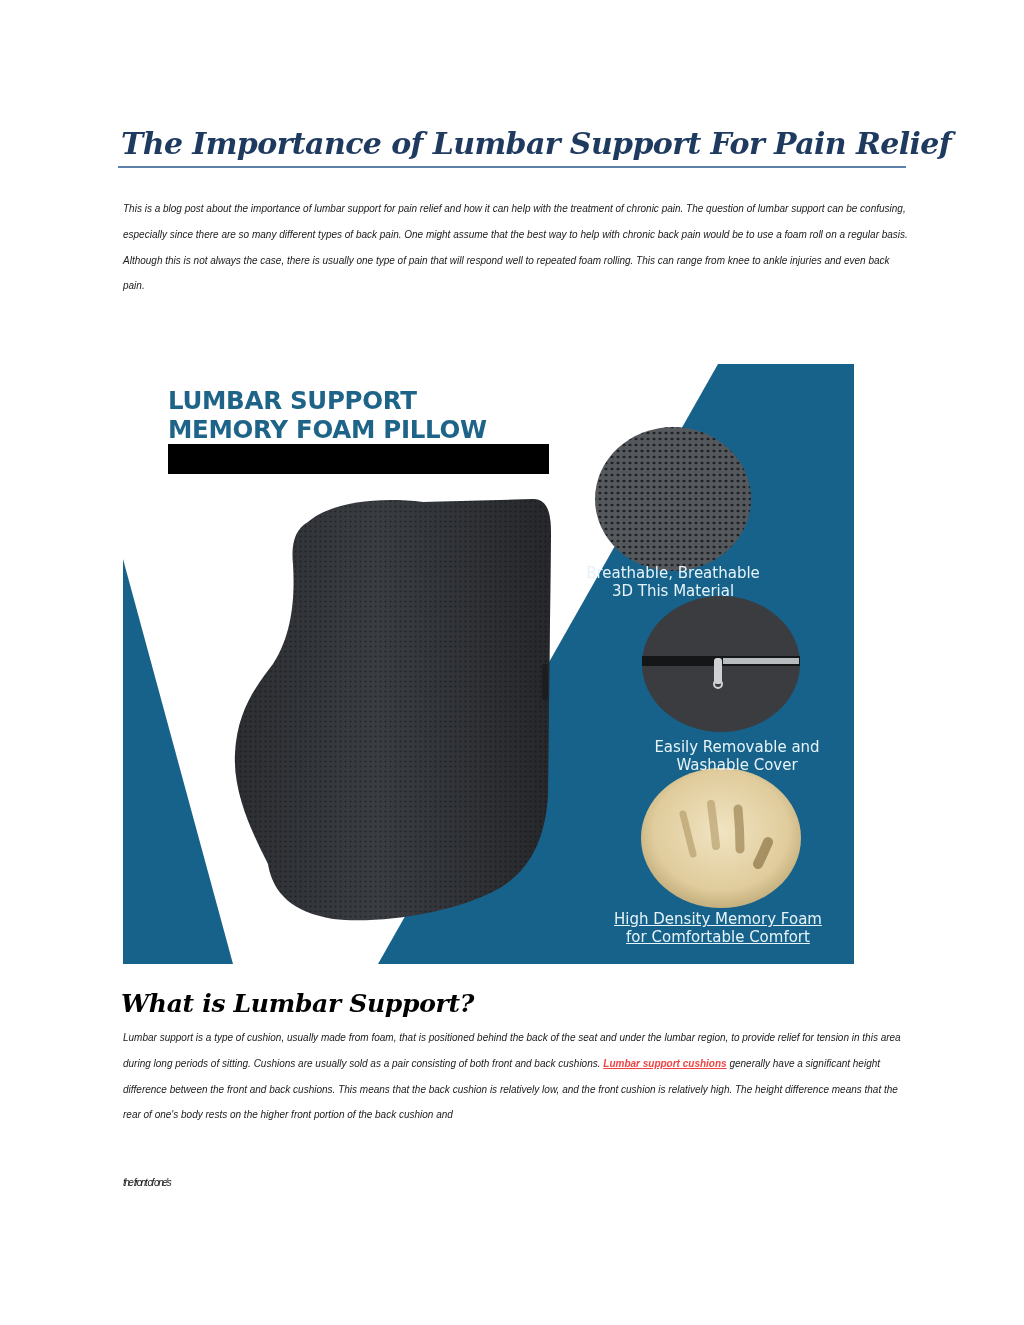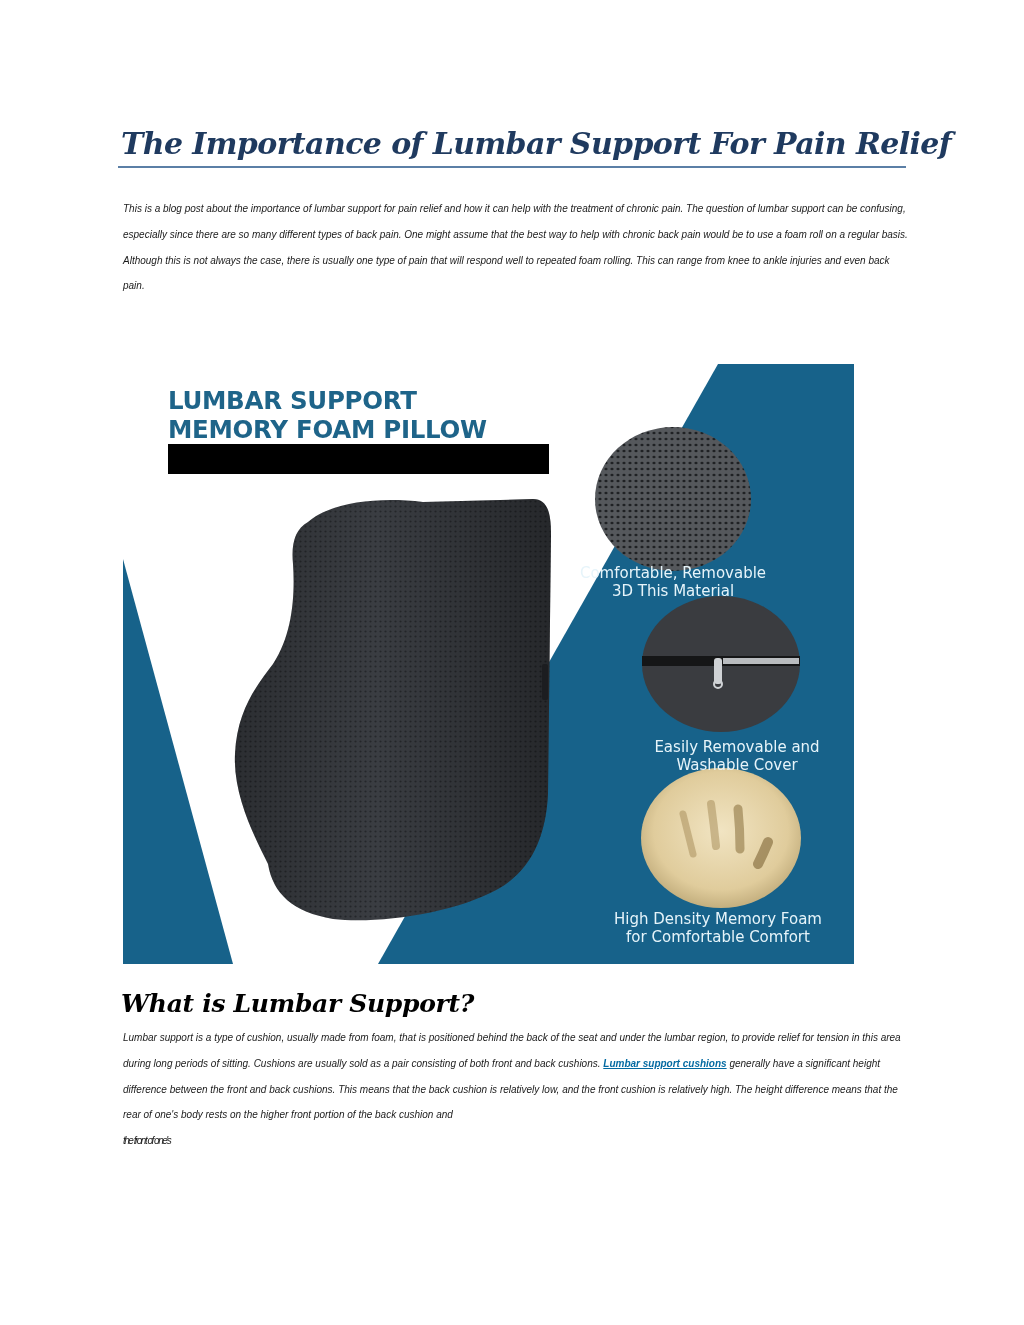--- a/index.html
+++ b/index.html
@@ -45,32 +45,32 @@
     font-family: "DejaVu Sans", sans-serif; font-weight: bold; font-size: 19px;
     color: #ffffff; line-height: 24px; margin-top: 33px;
   }
   .feature-label {
     position: absolute; text-align: center;
     font-family: "DejaVu Sans", sans-serif; font-size: 15px; line-height: 18px;
     color: #e6f4fa; white-space: nowrap;
   }
   .feat1 { left: 440px; top: 200px; width: 220px; }
   .feat2 { left: 504px; top: 374px; width: 220px; }
-  .feat3 { left: 465px; top: 546px; width: 260px; }
+  .feat3 { left: 465px; top: 546px; width: 260px; text-decoration: underline; }
 
   .section-heading {
     position: absolute; left: 121px; top: 986px;
     font-family: "DejaVu Serif", serif; font-style: italic; font-weight: bold;
     font-size: 25px; line-height: 36px; color: #000000; letter-spacing: -0.3px;
   }
   .section-body { top: 1025px; }
   .inline-link {
-    color: #0369a1; font-weight: bold; text-decoration: underline; text-align: right;
+    color: #ef4444; font-weight: bold; text-decoration: underline; text-align: right;
   }
-  .overlap-line { position: relative; display: block; height: 25.8px; }
+  .overlap-line { position: relative; display: block; height: 25.8px; margin-top: 42px; }
   .overlap-a, .overlap-b { position: absolute; left: 0; top: 0; white-space: nowrap; }
   .overlap-a { letter-spacing: -1.5px; }
 </style>
 </head>
 <body>
 
 <h1 class="page-title">The Importance of Lumbar Support For Pain Relief</h1>
 <div class="title-rule"></div>
 
 <p class="body-text intro">This is a blog post about the importance of lumbar support for pain relief and how it can help with the treatment of chronic pain. The question of lumbar support can be confusing, especially since there are so many different types of back pain. One might assume that the best way to help with chronic back pain would be to use a foam roll on a regular basis. Although this is not always the case, there is usually one type of pain that will respond well to repeated foam rolling. This can range from knee to ankle injuries and even back pain.</p>
@@ -124,21 +124,21 @@
 
   <div class="hero-title">
     <div>LUMBAR SUPPORT</div>
     <div>MEMORY FOAM PILLOW</div>
   </div>
   <div class="hero-banner">
     <span class="hero-banner-text">FEATURES</span>
   </div>
 
   <div class="feature-label feat1">
-    <div>Comfortable, Removable</div>
+    <div>Breathable, Breathable</div>
     <div>3D This Material</div>
   </div>
   <div class="feature-label feat2">
     <div>Easily Removable and</div>
     <div>Washable Cover</div>
   </div>
   <div class="feature-label feat3">
     <div>High Density Memory Foam</div>
     <div>for Comfortable Comfort</div>
   </div>

